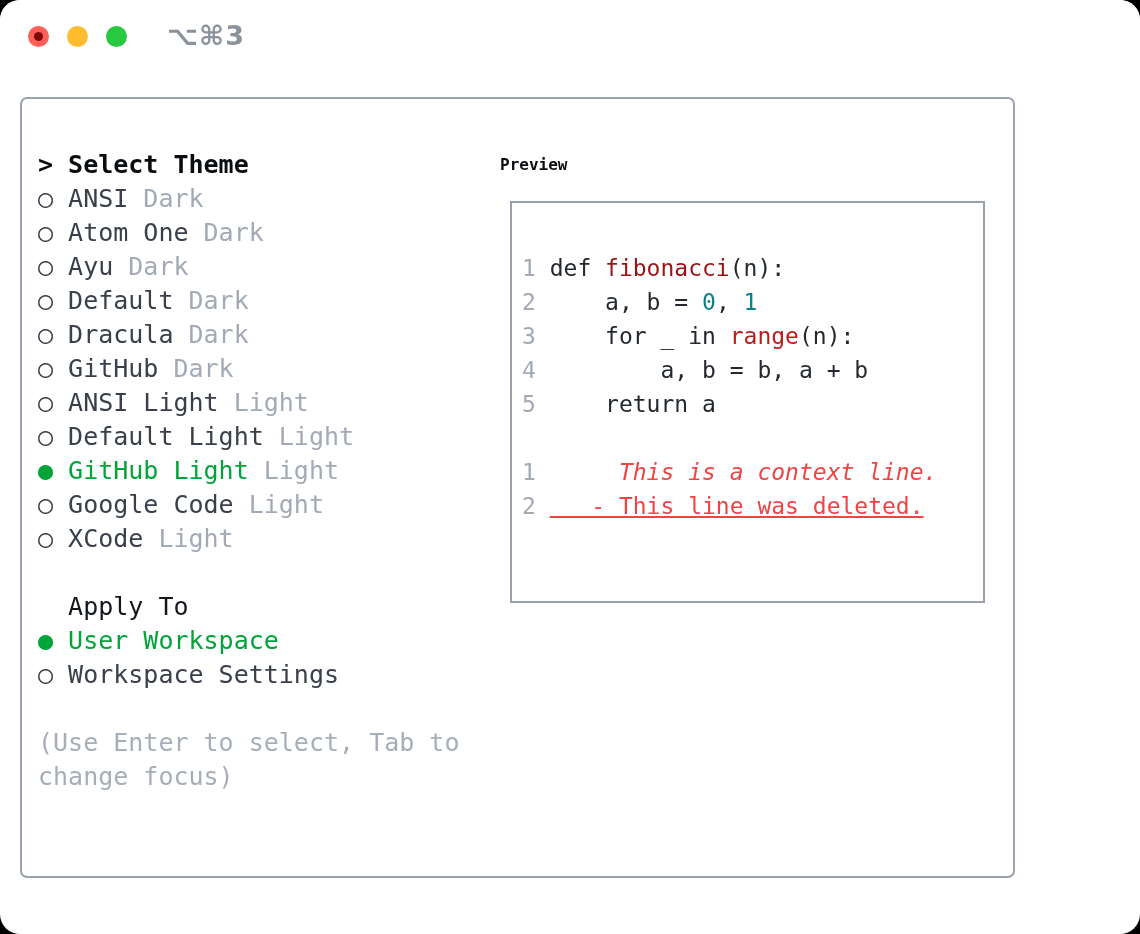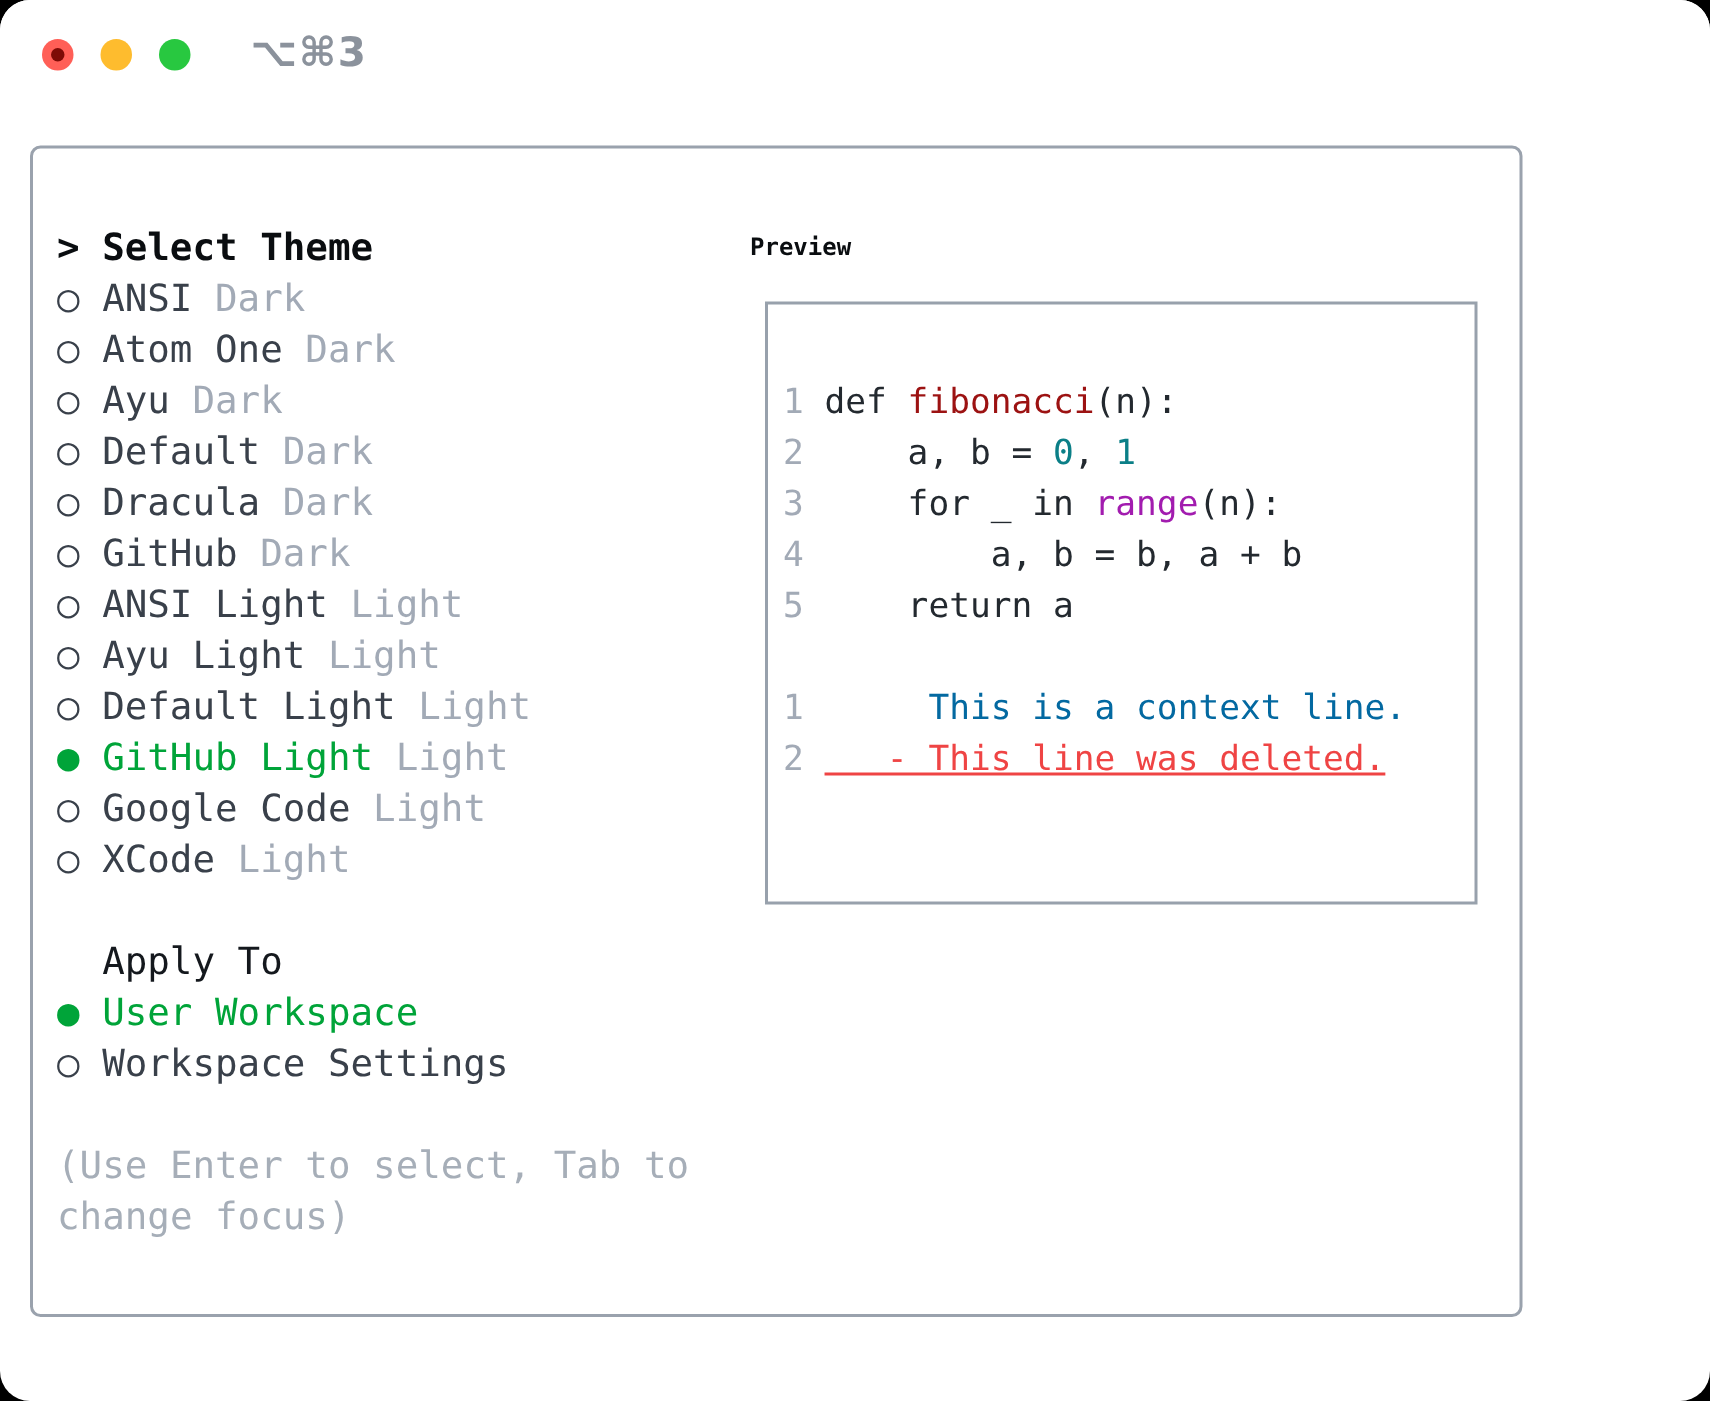--- a/index.html
+++ b/index.html
@@ -48,23 +48,23 @@
     position:absolute;left:488px;top:102px;width:475px;height:402px;
     box-sizing:border-box;border:2px solid #98a1ac;background:#fff;
     padding:48px 0 0 10px;overflow:hidden;
   }
   .code{font-size:23px;line-height:34px;}
   .code .line{white-space:pre;}
   .ln{display:inline-block;width:2ch;color:#a2aab6;}
   .pln{color:#23292f;}
   .fn{color:#9c1212;}
   .cnum{color:#0b7f87;}
-  .bi{color:#a21caf;}
+  .bi{color:#b91c1c;}
   .diff{margin-top:34px;}
-  .ctx{color:#0369a1;}
+  .ctx{color:#ef4444;font-style:italic;}
   .del{color:#ef4444;text-decoration:underline;}
   .add{color:#14b81c;}
 </style>
 </head>
 <body>
 
 <div class="window">
 
   <div class="titlebar">
     <div class="lights">
@@ -81,21 +81,20 @@
 
       <div class="row"><span class="prefix">&gt;</span><span class="hdr">Select Theme</span></div>
 
       <div class="row"><span class="b">○</span><span class="nm">ANSI</span><span class="vr">Dark</span></div>
       <div class="row"><span class="b">○</span><span class="nm">Atom One</span><span class="vr">Dark</span></div>
       <div class="row"><span class="b">○</span><span class="nm">Ayu</span><span class="vr">Dark</span></div>
       <div class="row"><span class="b">○</span><span class="nm">Default</span><span class="vr">Dark</span></div>
       <div class="row"><span class="b">○</span><span class="nm">Dracula</span><span class="vr">Dark</span></div>
       <div class="row"><span class="b">○</span><span class="nm">GitHub</span><span class="vr">Dark</span></div>
       <div class="row"><span class="b">○</span><span class="nm">ANSI Light</span><span class="vr">Light</span></div>
-      <div class="row"><span class="b">○</span><span class="nm">Ayu Light</span><span class="vr">Light</span></div>
       <div class="row"><span class="b">○</span><span class="nm">Default Light</span><span class="vr">Light</span></div>
       <div class="row"><span class="b sel">●</span><span class="nm sel">GitHub Light</span><span class="vr">Light</span></div>
       <div class="row"><span class="b">○</span><span class="nm">Google Code</span><span class="vr">Light</span></div>
       <div class="row"><span class="b">○</span><span class="nm">XCode</span><span class="vr">Light</span></div>
 
       <div class="spacer"></div>
 
       <div class="row"><span class="b"></span><span class="ah">Apply To</span></div>
       <div class="row"><span class="b sel">●</span><span class="nm sel">User Workspace</span></div>
       <div class="row"><span class="b">○</span><span class="nm">Workspace Settings</span></div>

